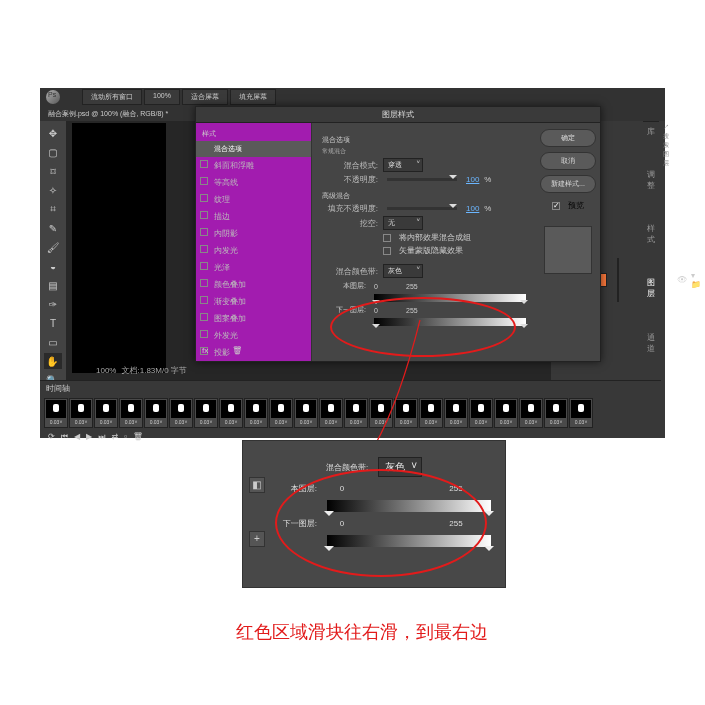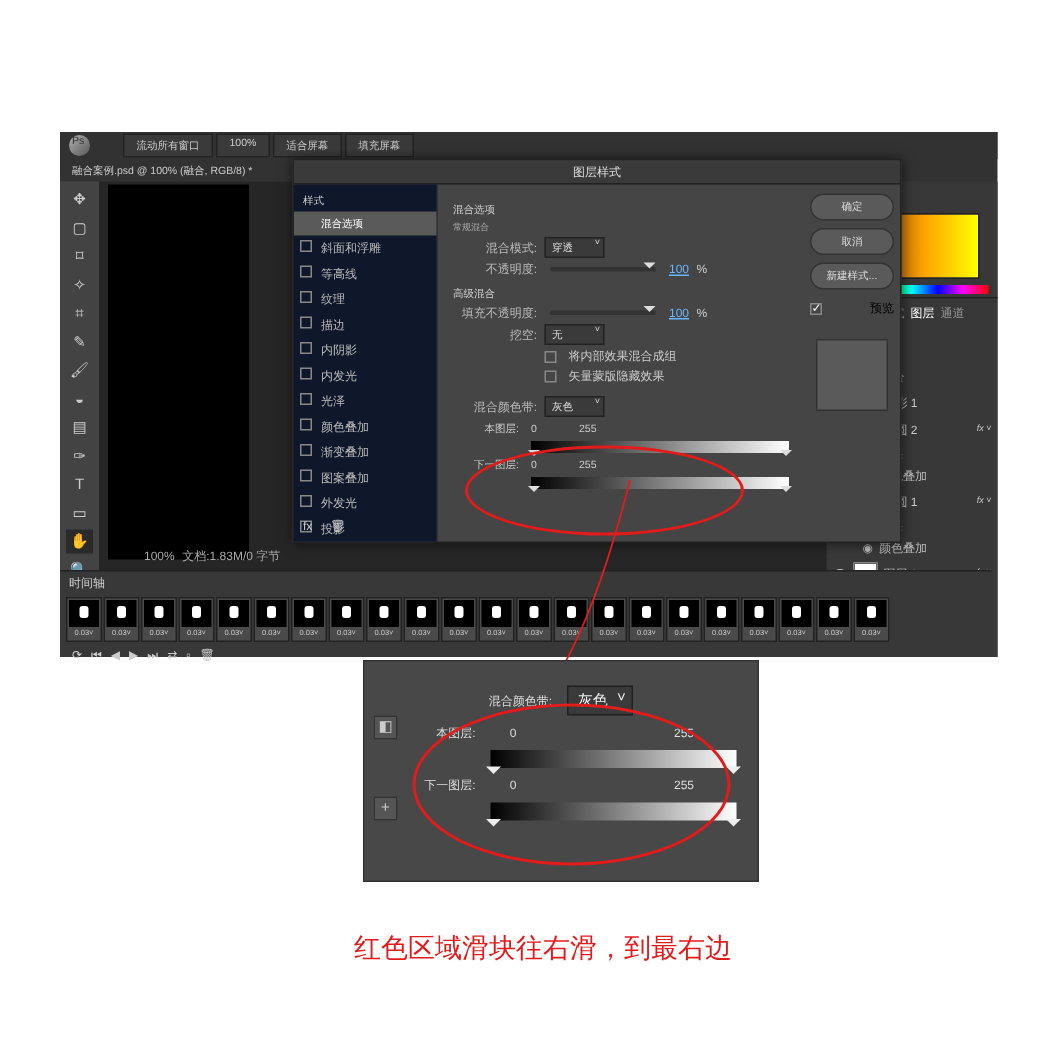--- a/index.html
+++ b/index.html
@@ -12,38 +12,38 @@
 .hdr-tab{background:#3a3a3a;color:#ccc;padding:2px 8px;font-size:7px;border:1px solid #222}
 .doc-tab{height:15px;color:#ccc;font-size:7px;padding:2px 8px;display:flex;align-items:center}
 .workspace{display:flex;height:calc(100% - 33px)}
 .left-tools{width:26px;background:#434343;display:flex;flex-direction:column;align-items:center;padding-top:4px;gap:3px}
 .tool{width:18px;height:16px;display:flex;align-items:center;justify-content:center;color:#ccc;font-size:10px;cursor:pointer}
 .tool.sel{background:#2a2a2a}
 .swatch{width:16px;height:16px;background:#ff7a3d;border:1px solid #222;margin-top:4px;position:relative}
 .swatch::after{content:"";position:absolute;left:4px;top:4px;width:14px;height:14px;background:#222;border:1px solid #555;z-index:-1}
 .canvas{flex:1;background:#262626;position:relative}
 .canvas-inner{position:absolute;left:6px;top:2px;width:94px;height:250px;background:#000}
-.right-panels{width:114px;background:#383838;display:flex;flex-direction:column}
+.right-panels{width:114px;background:#383838;display:flex;flex-direction:row}
 .rp-head{display:flex;gap:8px;padding:4px 6px;color:#ccc;font-size:7px}
 .color-picker{height:44px;background:linear-gradient(to right,#8b4513,#ffa500,#ffff00);margin:2px 6px;position:relative;border:1px solid #222}
 .hue-bar{height:6px;margin:2px 6px;background:linear-gradient(to right,red,#ff0,#0f0,#0ff,#00f,#f0f,red)}
 .panel-tabs{display:flex;gap:4px;padding:4px 4px 2px;color:#999;font-size:6px;border-top:1px solid #222;flex-wrap:wrap}
 .panel-tabs span.act{color:#fff}
 .layer-row{display:flex;align-items:center;gap:4px;padding:2px 4px;color:#ccc;font-size:7px}
 .eye{width:10px;text-align:center;color:#ccc}
 .thumb{width:16px;height:14px;background:#fff;border:1px solid #666}
 .thumb.dark{background:#4a4a4a}
 .thumb.orange{background:#ff7a3d}
 .fx{margin-left:auto;color:#ccc;font-style:italic;font-size:6px}
 .sub{padding-left:24px;font-size:6px;color:#bbb}
 
 .dialog{position:absolute;left:155px;top:18px;width:406px;height:256px;background:#454545;border:1px solid #222;box-shadow:0 0 8px rgba(0,0,0,.6)}
 .dlg-title{height:16px;background:#3a3a3a;color:#ddd;text-align:center;font-size:8px;line-height:16px;border-bottom:1px solid #222}
 .dlg-body{display:flex;height:calc(100% - 16px)}
-.styles-list{width:96px;background:#0f172a;border-right:1px solid #333;padding:4px 0}
+.styles-list{width:116px;background:#a21caf;border-right:1px solid #333;padding:4px 0}
 .sl-head{color:#ccc;padding:2px 6px;font-size:7px}
 .sl-item{color:#bbb;padding:3px 6px 3px 18px;font-size:7px;cursor:pointer;position:relative}
 .sl-item.act{background:#5a5a5a;color:#fff}
 .sl-item .cb{position:absolute;left:4px;top:3px;width:8px;height:8px;border:1px solid #888}
 .dlg-main{flex:1;padding:6px 10px;color:#ccc;font-size:7px;position:relative}
 .dlg-right{width:64px;padding:6px 4px;display:flex;flex-direction:column;gap:5px}
 .dlg-btn{background:#5a5a5a;border:1px solid #333;color:#ddd;padding:3px 0;text-align:center;font-size:7px;cursor:pointer;border-radius:10px}
 .row{display:flex;align-items:center;gap:5px;margin:2px 0;font-size:7px}
 .lbl{color:#bbb;text-align:right;width:56px}
 .sel-box{background:#3a3a3a;border:1px solid #222;padding:1px 8px 1px 4px;color:#ddd;font-size:7px;position:relative;min-width:40px}
@@ -211,21 +211,21 @@
         <div class="sl-item"><span class="cb"></span><span>纹理</span></div>
         <div class="sl-item"><span class="cb"></span><span>描边</span></div>
         <div class="sl-item"><span class="cb"></span><span>内阴影</span></div>
         <div class="sl-item"><span class="cb"></span><span>内发光</span></div>
         <div class="sl-item"><span class="cb"></span><span>光泽</span></div>
         <div class="sl-item"><span class="cb"></span><span>颜色叠加</span></div>
         <div class="sl-item"><span class="cb"></span><span>渐变叠加</span></div>
         <div class="sl-item"><span class="cb"></span><span>图案叠加</span></div>
         <div class="sl-item"><span class="cb"></span><span>外发光</span></div>
         <div class="sl-item"><span class="cb"></span><span>投影</span></div>
-        <div style="position:absolute;bottom:6px;left:6px;display:flex;gap:12px;color:#ccc">
+        <div style="position:absolute;bottom:6px;left:6px;display:flex;gap:24px;color:#ccc">
           <span>fx</span>
           <span>🗑</span>
         </div>
       </div>
       <div class="dlg-main">
         <div class="section-title">混合选项</div>
         <div style="color:#aaa;font-size:6px;margin-top:2px">常规混合</div>
         <div class="row">
           <span class="lbl">混合模式:</span>
           <span class="sel-box">穿透</span>
@@ -291,21 +291,21 @@
               <div class="tri" style="right:-2px"></div>
             </div>
           </div>
         </div>
         <div class="red-ellipse" style="left:18px;top:174px;width:186px;height:60px"></div>
       </div>
       <div class="dlg-right">
         <div class="dlg-btn">确定</div>
         <div class="dlg-btn">取消</div>
         <div class="dlg-btn">新建样式...</div>
-        <div class="row" style="justify-content:space-between">
+        <div class="row" style="justify-content:center">
             <span class="chk on"></span>
             <span>预览</span>
           </div>
         <div class="preview-box"></div>
       </div>
     </div>
   </div>
 
   <div class="timeline">
     <div class="tl-head">

